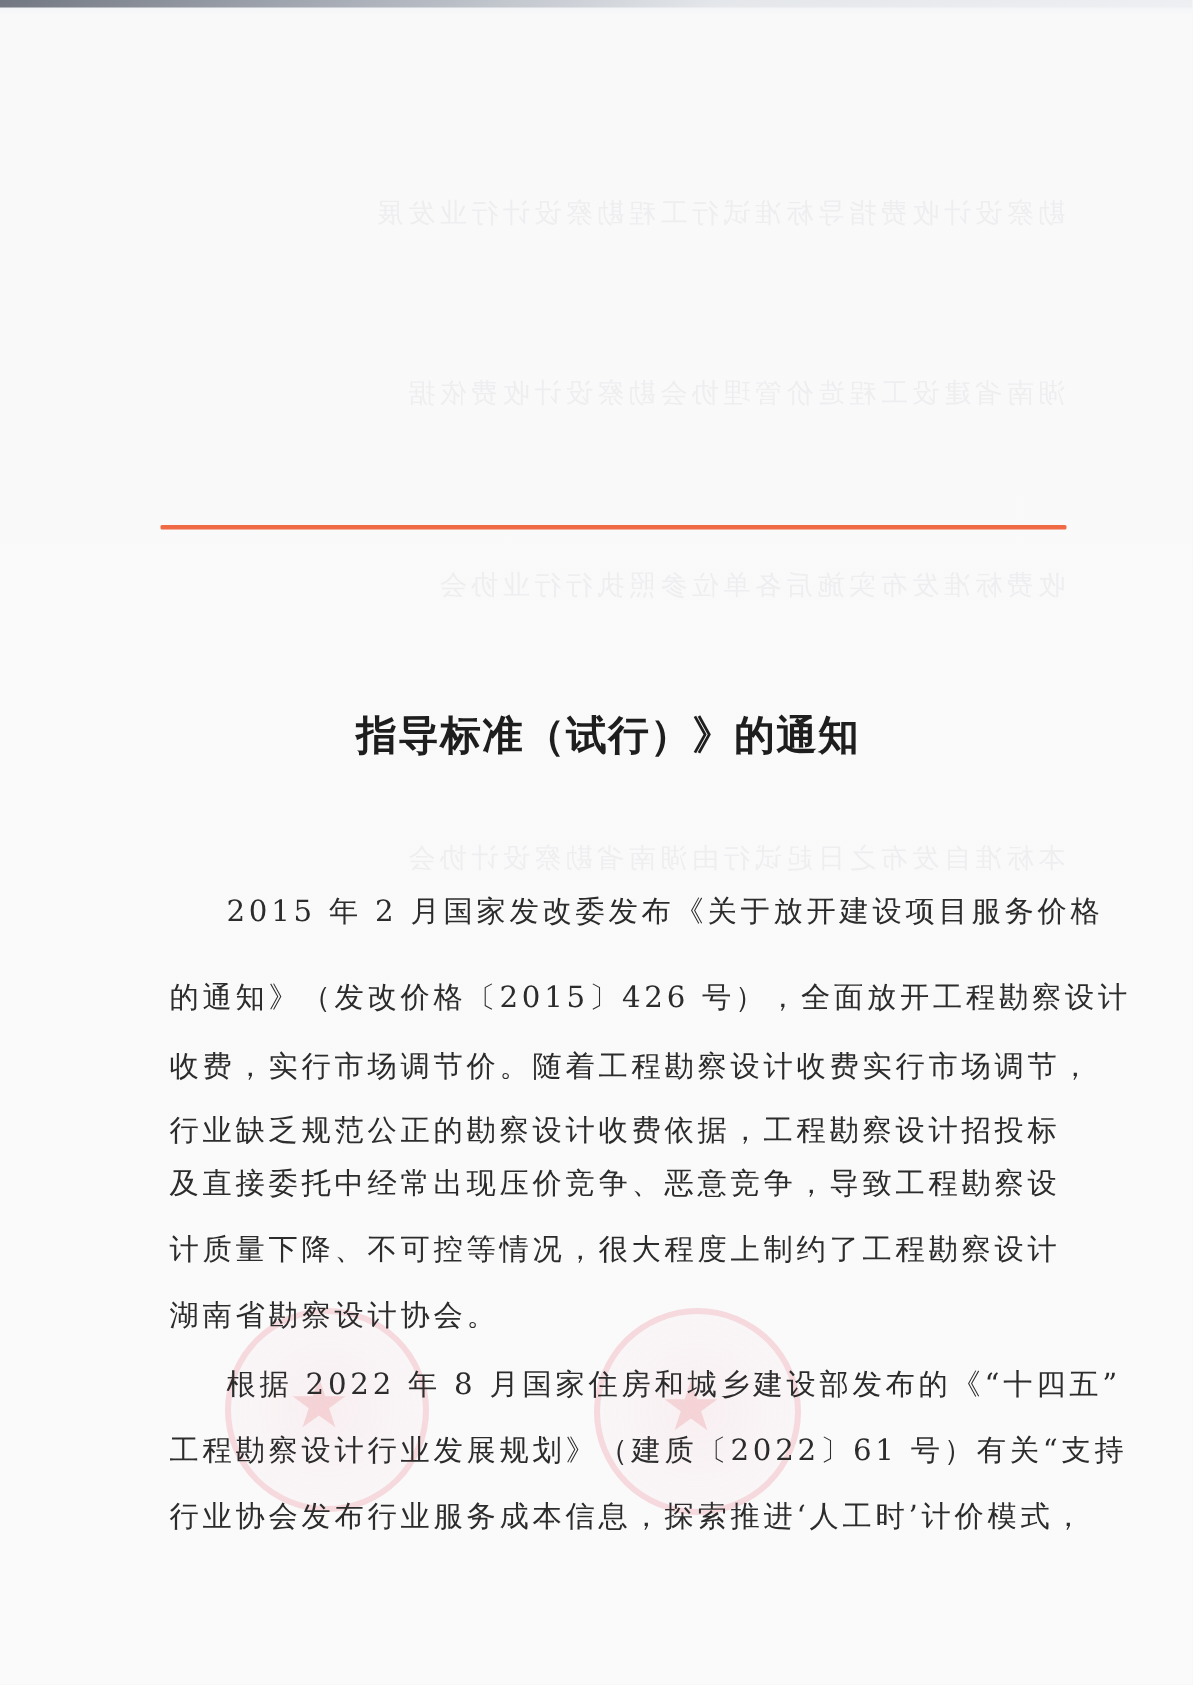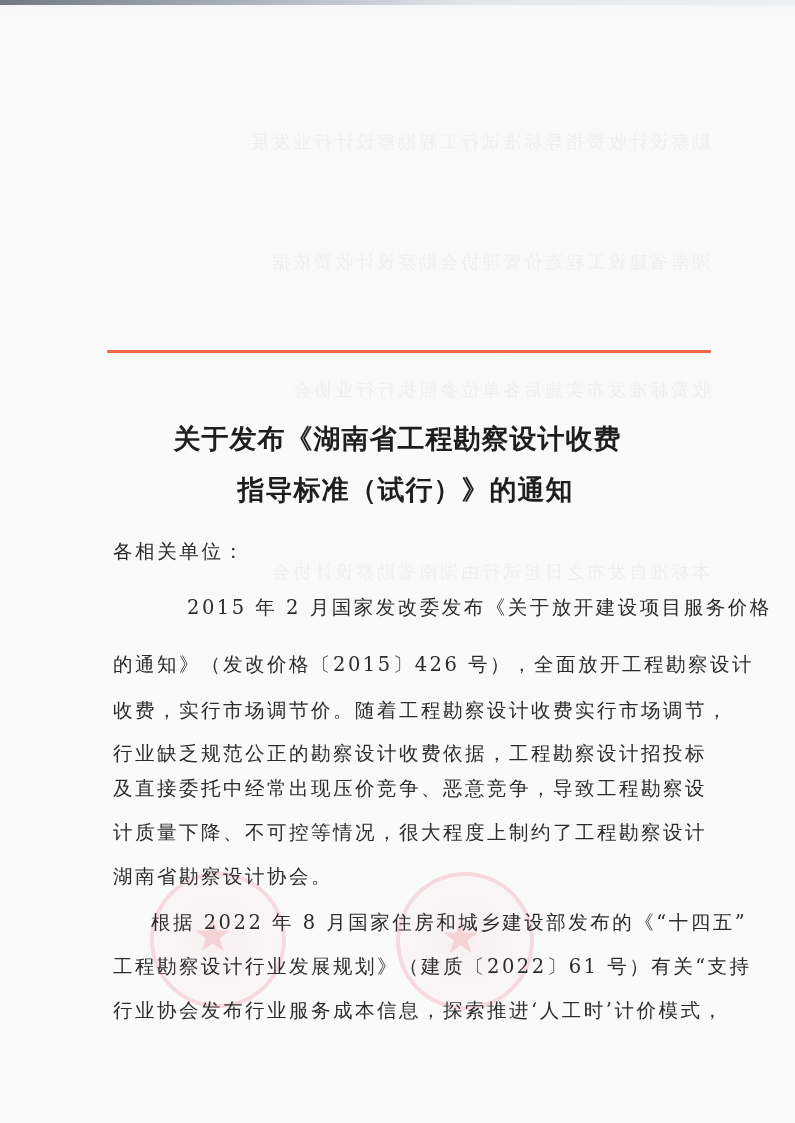--- a/index.html
+++ b/index.html
@@ -166,27 +166,25 @@
   <div class="stamp stamp-1">
     <span class="stamp-star" style="left:38px; top:32px;">★</span>
   </div>
   <div class="stamp stamp-2">
     <span class="stamp-star" style="left:40px; top:34px;">★</span>
   </div>
 
 
   <div class="red-rule"></div>
 
-  <div class="title title-1">关于发布《湖南省工程勘察设计收费</div>
   <div class="title title-2">指导标准（试行）》的通知</div>
 
-  <div class="body-text salutation">各相关单位：</div>
 
   <div>
-    <div class="line indent" style="top:594px;margin-left:36px;">2015  年 2 月国家发改委发布《关于放开建设项目服务价格</div>
+    <div class="line indent" style="top:594px;">2015  年 2 月国家发改委发布《关于放开建设项目服务价格</div>
     <div class="line" style="top:651px;">的通知》（发改价格〔2015〕426 号），全面放开工程勘察设计</div>
     <div class="line" style="top:697px;">收费，实行市场调节价。随着工程勘察设计收费实行市场调节，</div>
     <div class="line" style="top:740px;">行业缺乏规范公正的勘察设计收费依据，工程勘察设计招投标</div>
     <div class="line" style="top:775px;">及直接委托中经常出现压价竞争、恶意竞争，导致工程勘察设</div>
     <div class="line" style="top:819px;">计质量下降、不可控等情况，很大程度上制约了工程勘察设计</div>
     <div class="line" style="top:863px;">湖南省勘察设计协会。</div>
   </div>
 
   <div>
     <div class="line indent" style="top:909px;">根据 2022 年 8 月国家住房和城乡建设部发布的《“十四五”</div>

